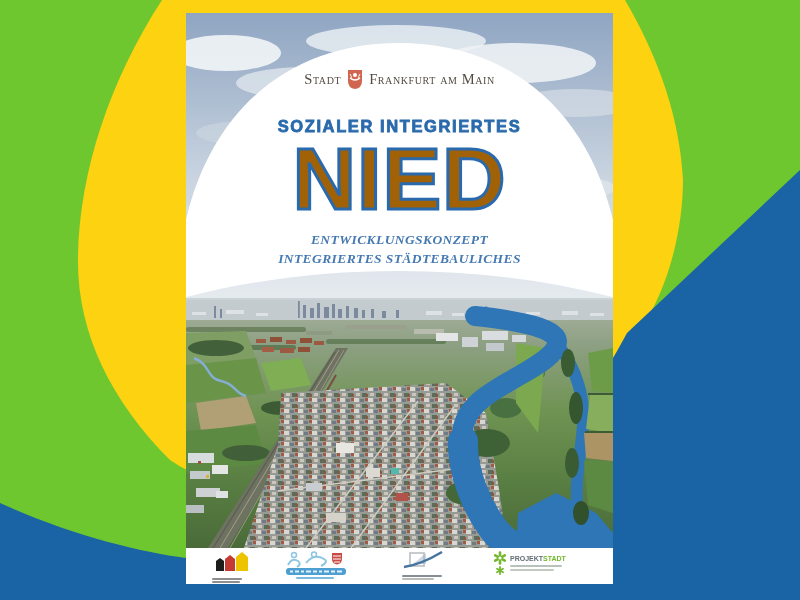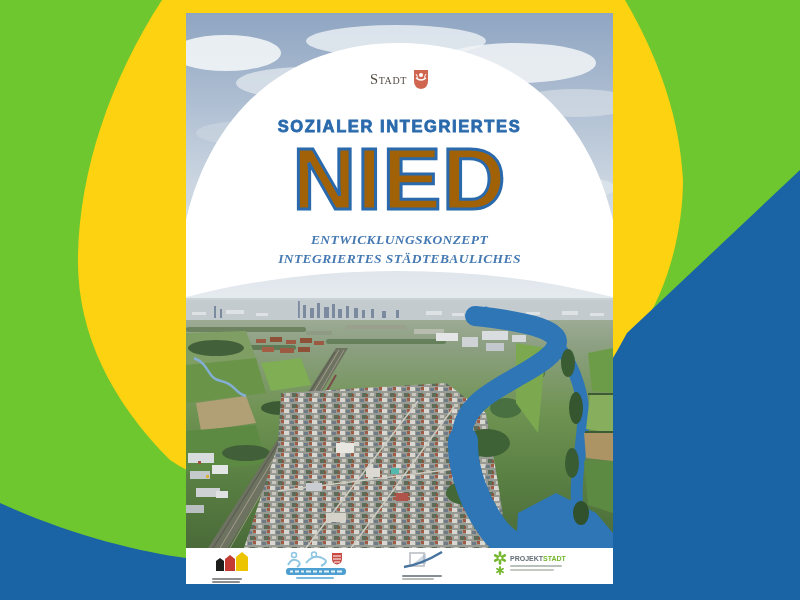--- a/index.html
+++ b/index.html
@@ -233,20 +233,21 @@
     </svg>
 
     <div class="citylogo">
       <span>Stadt</span>
       <svg class="crest" width="16" height="20" viewBox="0 0 16 20">
         <path d="M1,1 H15 V12 Q15,19 8,20 Q1,19 1,12 Z" fill="#d0664f"></path>
         <circle cx="8" cy="6" r="2" fill="#ffffff"></circle>
         <path d="M3,9 Q8,13 13,9" stroke="#ffffff" stroke-width="1.5" fill="none"></path>
         <path d="M3,5 Q5,7 4,10 M13,5 Q11,7 12,10" stroke="#ffffff" stroke-width="1" fill="none"></path>
       </svg>
+      <span>Frankfurt am Main</span>
     </div>
 
     <div class="kicker">SOZIALER INTEGRIERTES</div>
 
     <div class="title">NIED</div>
 
     <div class="subtitle">
       <div>ENTWICKLUNGSKONZEPT</div>
       <div>INTEGRIERTES STÄDTEBAULICHES</div>
     </div>

